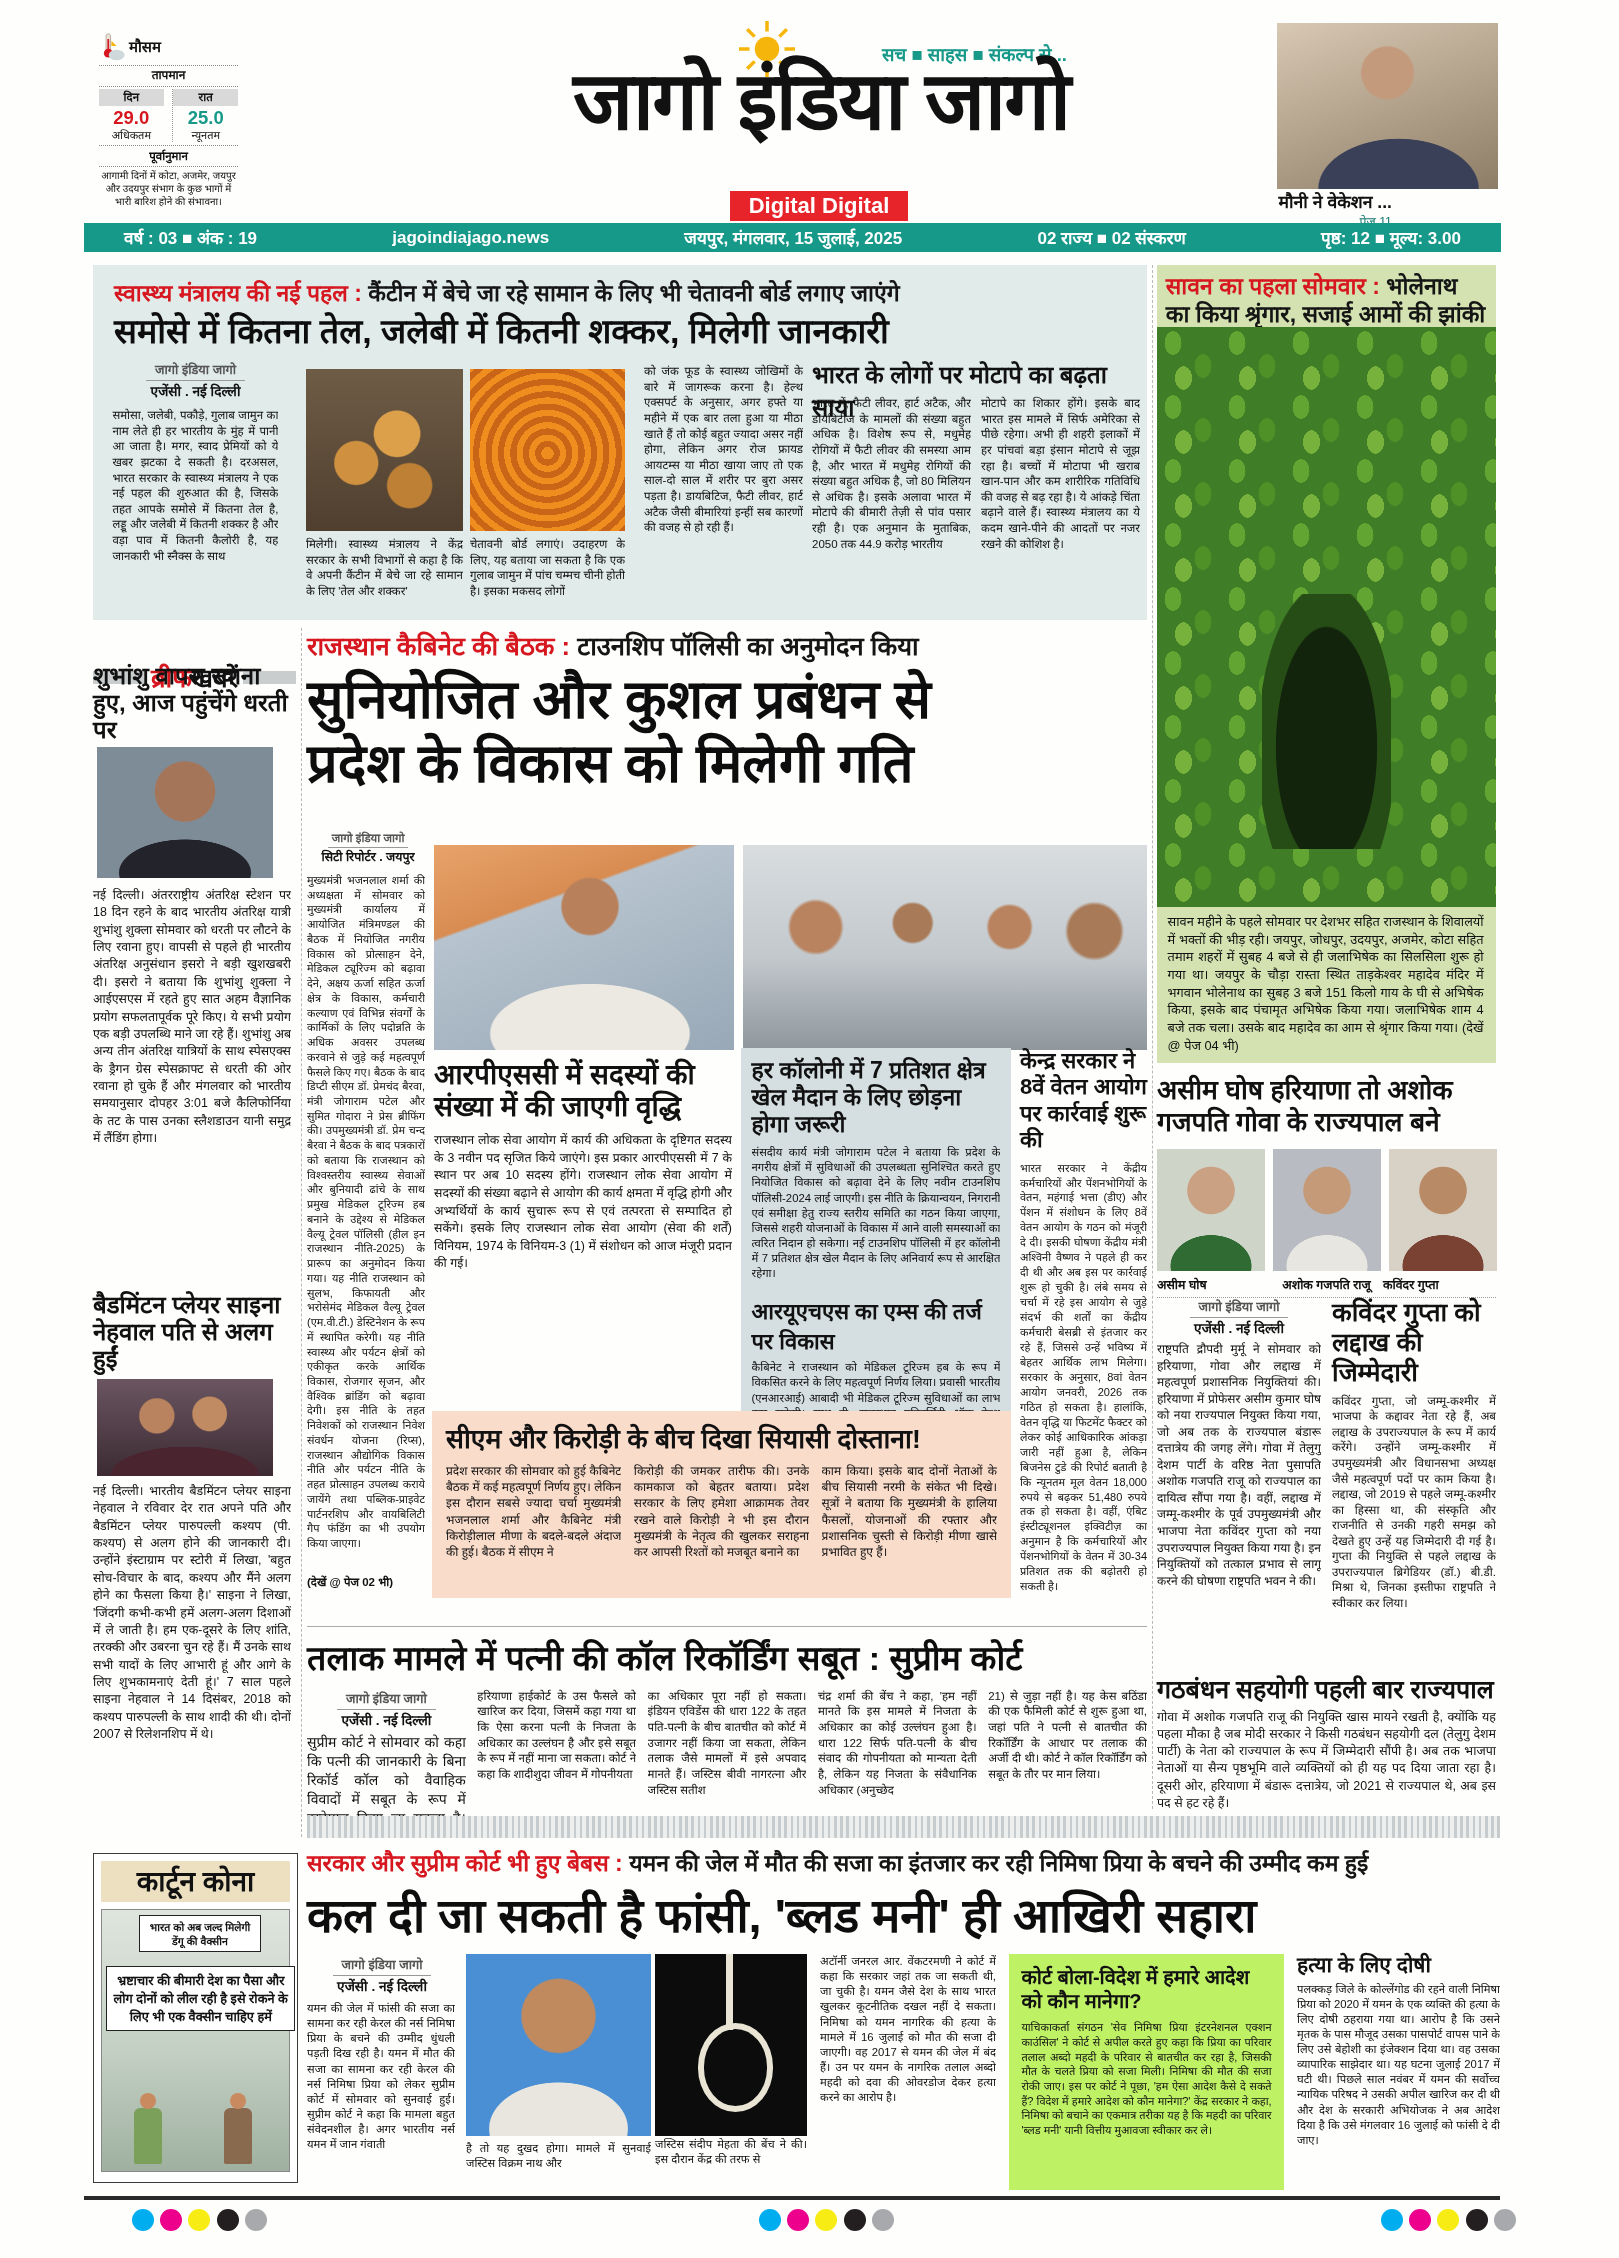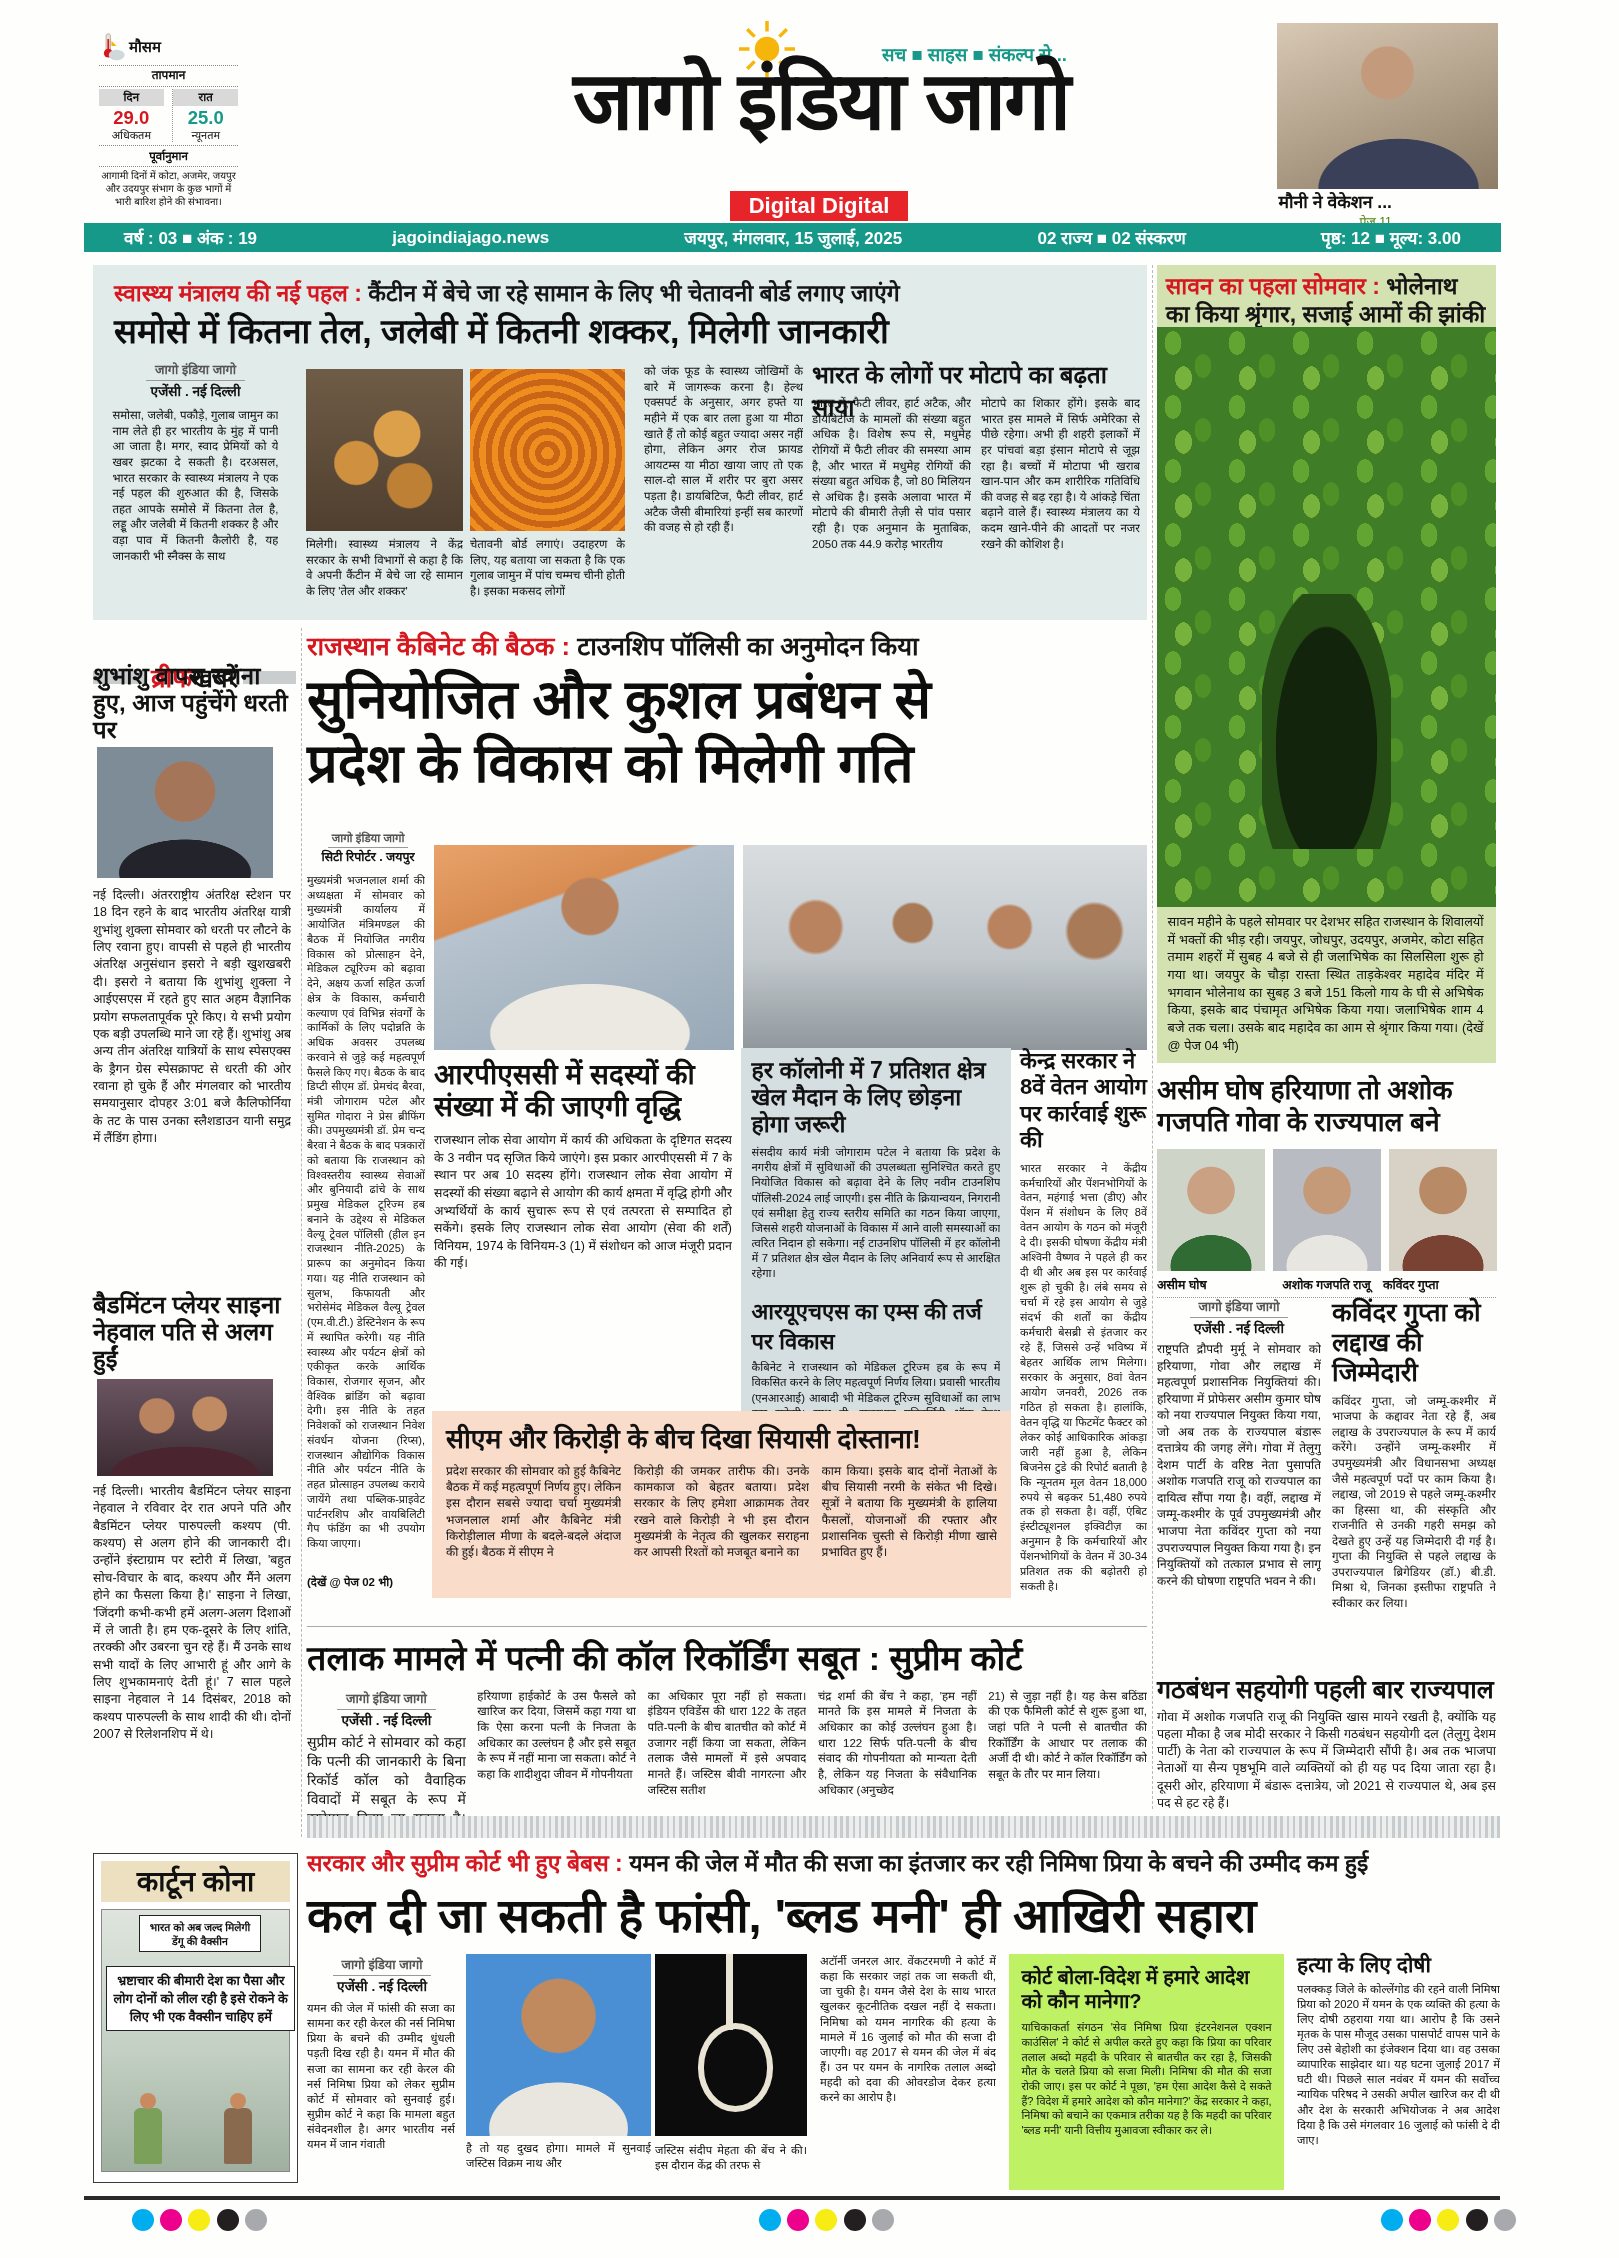--- a/index.html
+++ b/index.html
@@ -17,21 +17,21 @@
   .weather{font-size:10.6px;line-height:1.25;}
   .weather .w-title{font-weight:700;font-size:15px;}
   .w-sep{border-top:0.9px dotted #888;margin:2.6px 0;}
   .w-lbl{background:#d9d9d9;font-weight:700;font-size:11.5px;text-align:center;padding:0.9px 0;}
   .w-temp{font-weight:700;font-size:18.5px;}
   .w-sub{font-size:11px;}
   .tagline{color:#17998a;font-weight:700;font-size:18.5px;}
   .logo{font-weight:800;font-size:81px;letter-spacing:-1.8px;white-space:nowrap;}
   .badge{background:#e8242b;color:#fff;font-weight:700;font-size:22px;text-align:center;line-height:30px;}
   .promo-cap{font-weight:700;font-size:17.6px;}
-  .promo-page{font-size:12.4px;color:#4d7c0f;}
+  .promo-page{font-size:12.4px;color:#0f766e;}
   .tealbar{background:#17998a;color:#fff;font-weight:700;font-size:17px;display:flex;
            align-items:center;justify-content:space-between;padding:0 40px;}
   
   .kick-red{color:#d6171f;font-weight:700;}
   .kick-blk{color:#151515;font-weight:700;}
   .brand{display:inline-block;color:#555;font-weight:700;font-size:12.8px;border-bottom:1.3px solid #999;padding:0 8.8px 1.8px;}
   .byline{font-weight:700;font-size:13.7px;}
   .bodytxt{font-size:11.5px;line-height:1.36;}
   .hl{font-weight:800;color:#0d0d0d;}
   .subhl{font-weight:800;color:#111;}
@@ -297,21 +297,21 @@
       <span class="brand">जागो इंडिया जागो</span>
       <div class="byline">एजेंसी . नई दिल्ली</div>
     </div>
     <div class="abs jt clip" style="left:0;top:155px;width:148px;height:187px;font-size:11.3px;line-height:1.34;">यमन की जेल में फांसी की सजा का सामना कर रही केरल की नर्स निमिषा प्रिया के बचने की उम्मीद धुंधली पड़ती दिख रही है। यमन में मौत की सजा का सामना कर रही केरल की नर्स निमिषा प्रिया को लेकर सुप्रीम कोर्ट में सोमवार को सुनवाई हुई। सुप्रीम कोर्ट ने कहा कि मामला बहुत संवेदनशील है। अगर भारतीय नर्स यमन में जान गंवाती</div>
     <div class="photo portrait" style="left:159px;top:108px;width:185px;height:182px;--bg:#4a8fd4;--skin:#c08a5e;--shirt:#e9e6df;"></div>
     <div class="photo" style="left:348px;top:108px;width:152px;height:182px;background:#0c0c0c;">
       <div class="noose-line"></div>
       <div class="noose-ring"></div>
     </div>
     <div class="abs jt clip" style="left:159px;top:295px;width:185px;height:49px;font-size:11.3px;line-height:1.34;">है तो यह दुखद होगा। मामले में सुनवाई जस्टिस विक्रम नाथ और</div>
-    <div class="abs jt clip" style="left:348px;top:297px;width:152px;height:49px;font-size:11.3px;line-height:1.34;">जस्टिस संदीप मेहता की बेंच ने की। इस दौरान केंद्र की तरफ से</div>
+    <div class="abs jt clip" style="left:348px;top:291px;width:152px;height:49px;font-size:11.3px;line-height:1.34;">जस्टिस संदीप मेहता की बेंच ने की। इस दौरान केंद्र की तरफ से</div>
     <div class="abs jt clip" style="left:513px;top:108px;width:176px;height:236px;font-size:11.3px;line-height:1.34;">अटॉर्नी जनरल आर. वेंकटरमणी ने कोर्ट में कहा कि सरकार जहां तक जा सकती थी, जा चुकी है। यमन जैसे देश के साथ भारत खुलकर कूटनीतिक दखल नहीं दे सकता। निमिषा को यमन नागरिक की हत्या के मामले में 16 जुलाई को मौत की सजा दी जाएगी। वह 2017 से यमन की जेल में बंद हैं। उन पर यमन के नागरिक तलाल अब्दो महदी को दवा की ओवरडोज देकर हत्या करने का आरोप है।</div>
     <div class="abs" style="left:702px;top:108px;width:275px;height:236px;background:#bef264;">
       <div class="subhl" style="padding:10.6px 12.4px 0;font-size:20px;line-height:1.22;">कोर्ट बोला-विदेश में हमारे आदेश को कौन मानेगा?</div>
       <div class="jt clip" style="padding:7px 12.4px 0;height:157px;font-size:11px;line-height:1.33;">याचिकाकर्ता संगठन 'सेव निमिषा प्रिया इंटरनेशनल एक्शन काउंसिल' ने कोर्ट से अपील करते हुए कहा कि प्रिया का परिवार तलाल अब्दो महदी के परिवार से बातचीत कर रहा है, जिसकी मौत के चलते प्रिया को सजा मिली। निमिषा की मौत की सजा रोकी जाए। इस पर कोर्ट ने पूछा, 'हम ऐसा आदेश कैसे दे सकते हैं? विदेश में हमारे आदेश को कौन मानेगा?' केंद्र सरकार ने कहा, निमिषा को बचाने का एकमात्र तरीका यह है कि महदी का परिवार 'ब्लड मनी' यानी वित्तीय मुआवजा स्वीकार कर ले।</div>
     </div>
     <div class="abs" style="left:990px;top:104px;width:203px;">
       <div class="subhl" style="font-size:21px;">हत्या के लिए दोषी</div>
       <div class="jt clip" style="margin-top:3.5px;height:215px;font-size:11.3px;line-height:1.34;">पलक्कड़ जिले के कोल्लेंगोड की रहने वाली निमिषा प्रिया को 2020 में यमन के एक व्यक्ति की हत्या के लिए दोषी ठहराया गया था। आरोप है कि उसने मृतक के पास मौजूद उसका पासपोर्ट वापस पाने के लिए उसे बेहोशी का इंजेक्शन दिया था। वह उसका व्यापारिक साझेदार था। यह घटना जुलाई 2017 में घटी थी। पिछले साल नवंबर में यमन की सर्वोच्च न्यायिक परिषद ने उसकी अपील खारिज कर दी थी और देश के सरकारी अभियोजक ने अब आदेश दिया है कि उसे मंगलवार 16 जुलाई को फांसी दे दी जाए।</div>
     </div>
   </div>

